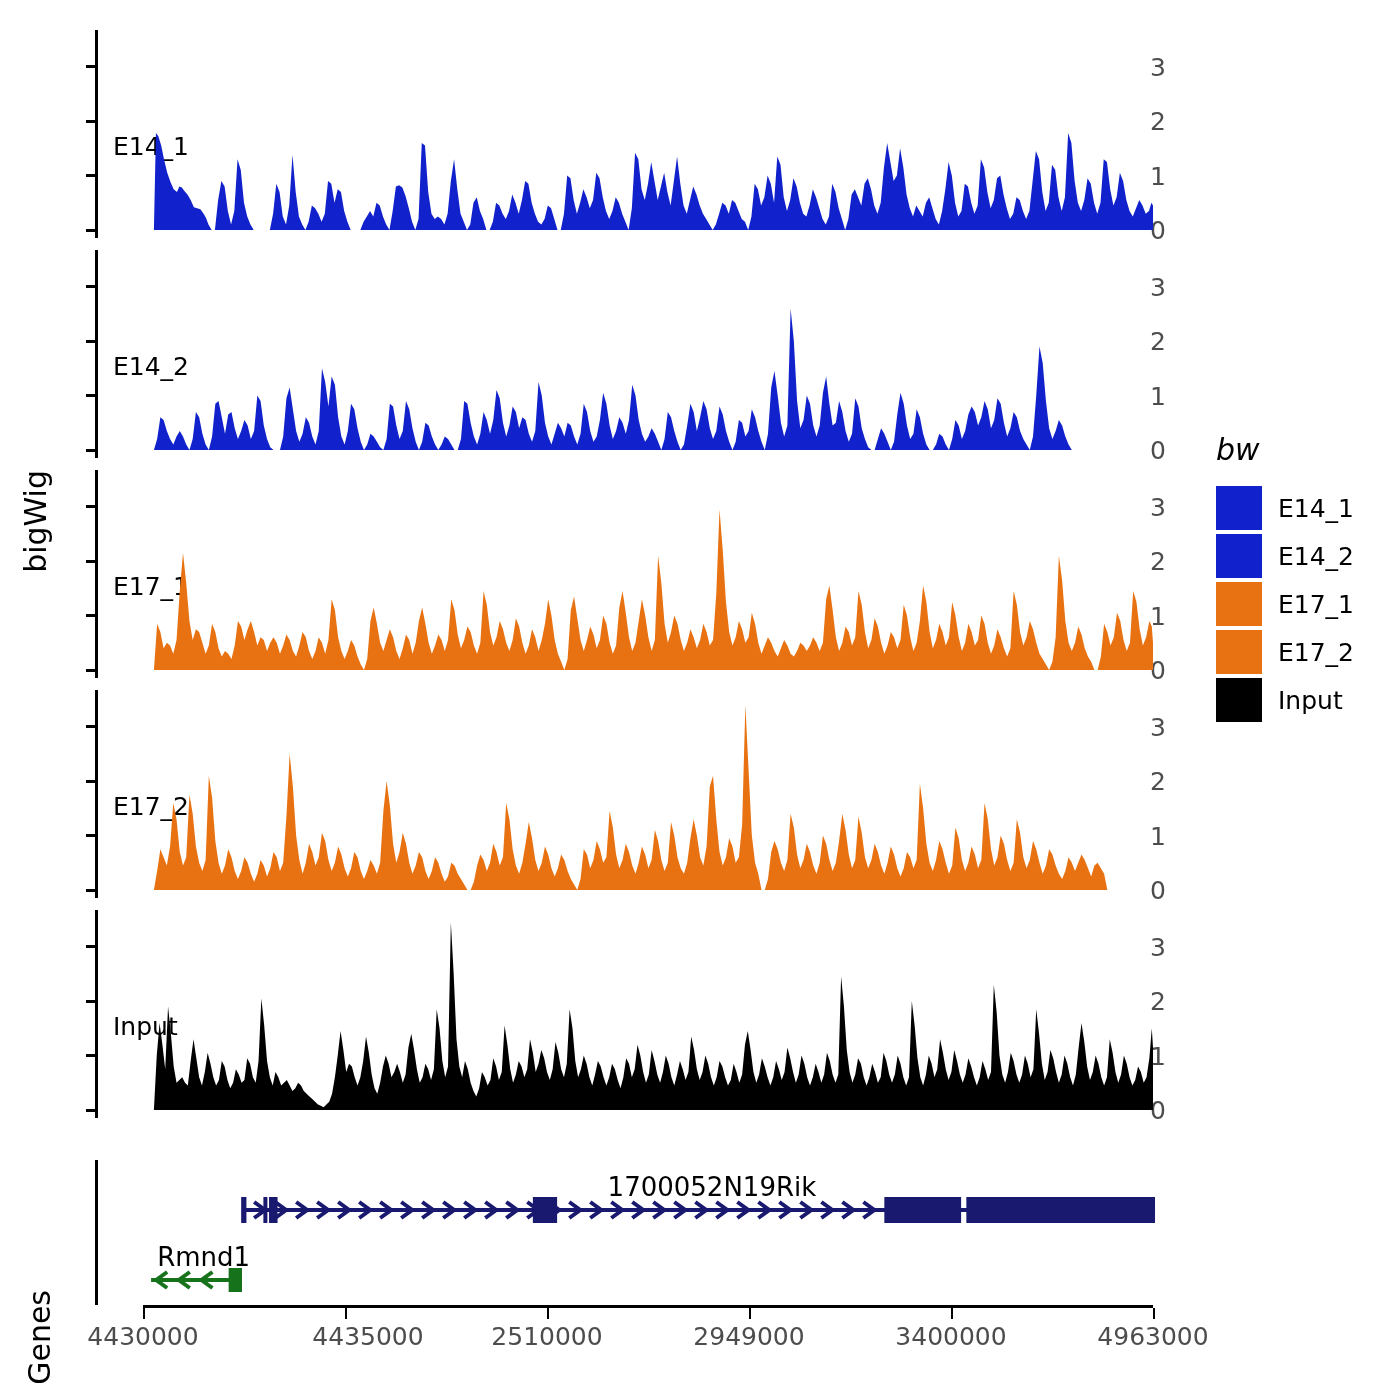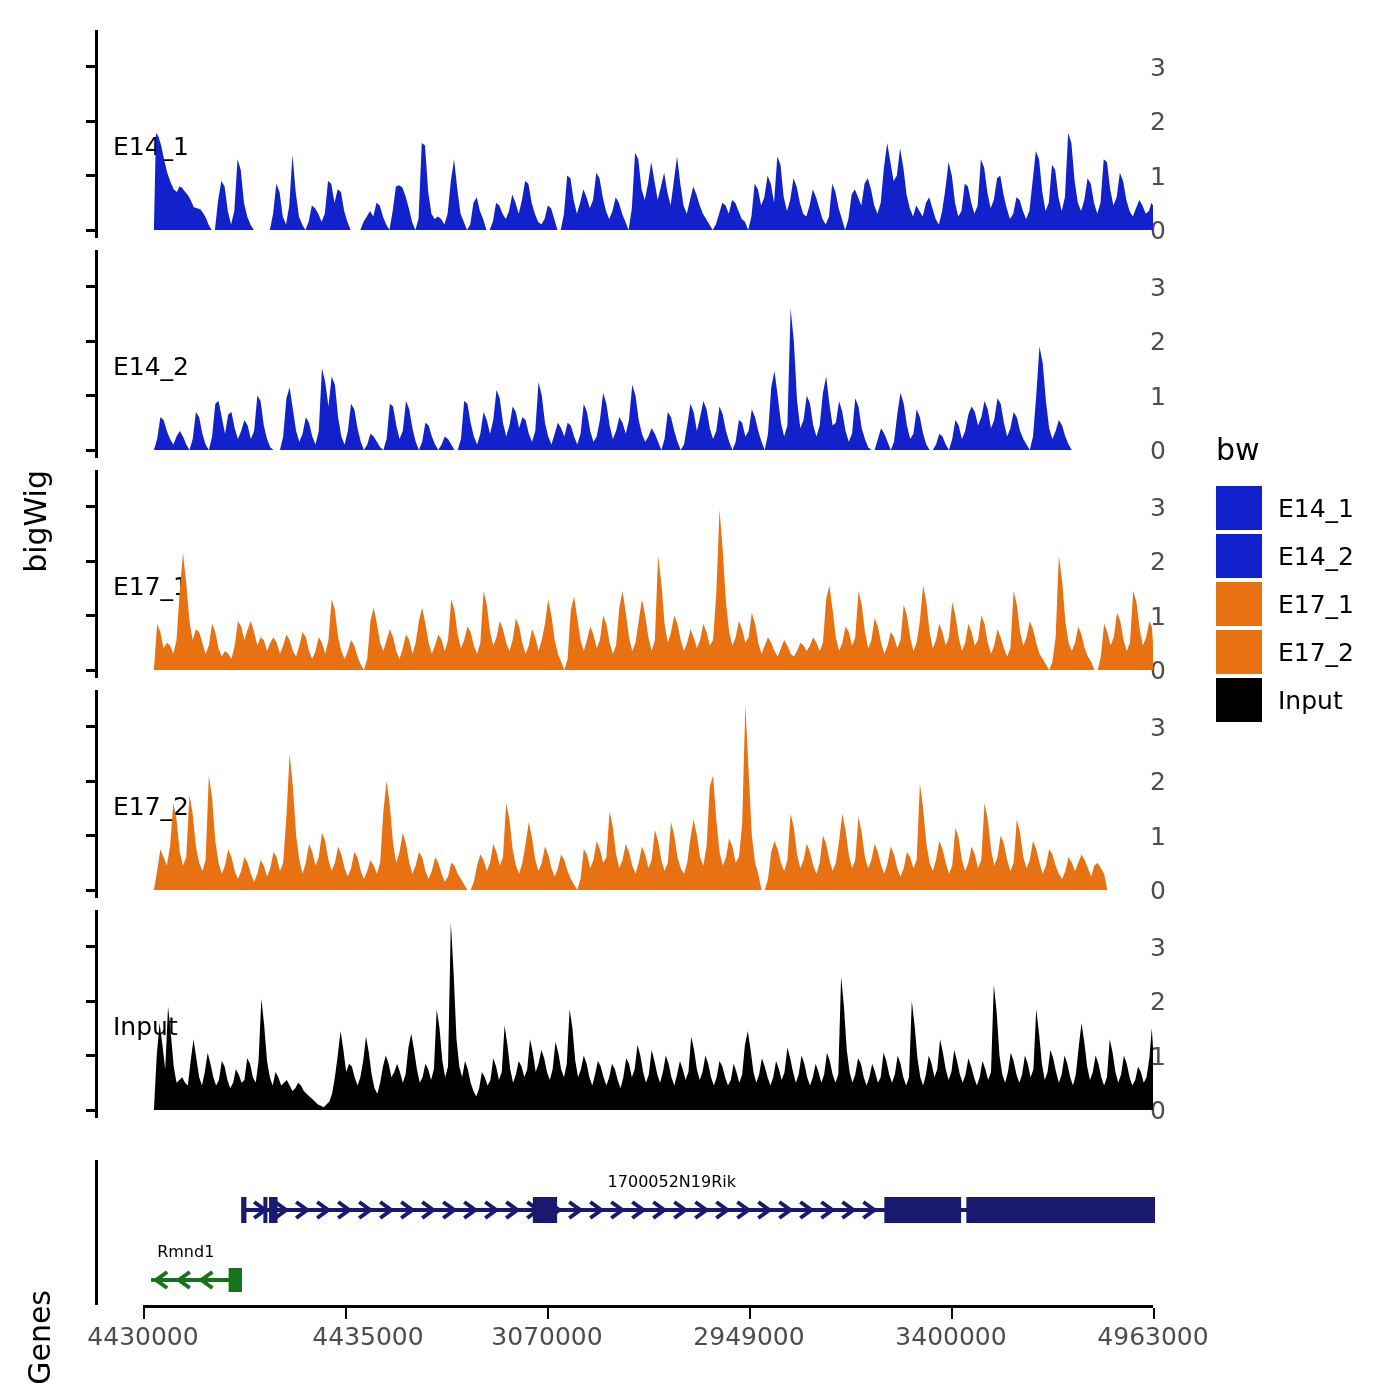--- a/index.html
+++ b/index.html
@@ -16,30 +16,30 @@
   .tick{position:absolute;left:-9px;width:9px;height:3px;background:#000;}
   .ticklab{position:absolute;right:14px;transform:translateY(-50%);font-size:25px;color:#4d4d4d;white-space:nowrap;}
   .tracklabel{position:absolute;font-size:25px;color:#000;white-space:nowrap;}
   .plotarea{position:absolute;left:0;top:0;right:0;bottom:0;}
   .plotarea svg{display:block;width:100%;height:100%;}
 
   
   #genes-panel{position:absolute;left:95px;top:1160px;width:1085px;height:145px;}
   #genes-axisline{position:absolute;left:0;top:0;width:3px;height:145px;background:#000;}
   .gene-svg{position:absolute;left:0;top:0;width:100%;height:100%;}
-  .genelabel{position:absolute;font-size:16px;white-space:nowrap;color:#000;}
+  .genelabel{position:absolute;font-size:26px;white-space:nowrap;color:#000;}
 
   
   #xaxis{position:absolute;left:143px;top:1305px;width:1010px;height:3px;background:#000;}
   .xtick{position:absolute;top:1308px;width:2px;height:11px;background:#000;}
   .xticklab{position:absolute;top:1322px;transform:translateX(-50%);font-size:25px;color:#4d4d4d;white-space:nowrap;}
 
   
   #legend{position:absolute;left:1216px;top:432px;width:170px;}
-  #legend-title{font-size:30px;color:#000;margin-bottom:18px;}
+  #legend-title{font-size:30px;color:#000;margin-bottom:18px;font-style:italic;}
   .legend-row{display:flex;align-items:center;height:46px;margin-bottom:2px;}
   .swatch{width:46px;height:44px;flex:0 0 46px;}
   .legend-text{font-size:25px;color:#000;margin-left:16px;}
 </style>
 </head>
 <body>
 
 <div id="root">
 
   <div class="axis-title" id="ylab-bigwig">bigWig</div>
@@ -183,21 +183,21 @@
     <div class="genelabel" id="gene-label-1" style="left: 62.14px; top: 82px;">Rmnd1</div>
   </div>
 
   <div id="xaxis"></div>
   <div id="xticks">
       <div class="xtick" style="left: 143px;"></div>
       <div class="xticklab" style="left: 143px;">4430000</div>
       <div class="xtick" style="left: 345px;"></div>
       <div class="xticklab" style="left: 345px; margin-left: 23px;">4435000</div>
       <div class="xtick" style="left: 547px;"></div>
-      <div class="xticklab" style="left: 547px;">3070000</div>
+      <div class="xticklab" style="left: 547px;">2510000</div>
       <div class="xtick" style="left: 749px;"></div>
       <div class="xticklab" style="left: 749px;">2949000</div>
       <div class="xtick" style="left: 951px;"></div>
       <div class="xticklab" style="left: 951px;">3400000</div>
       <div class="xtick" style="left: 1153px;"></div>
       <div class="xticklab" style="left: 1153px;">4963000</div>
     </div>
 
   <div id="legend">
     <div id="legend-title">bw</div>

